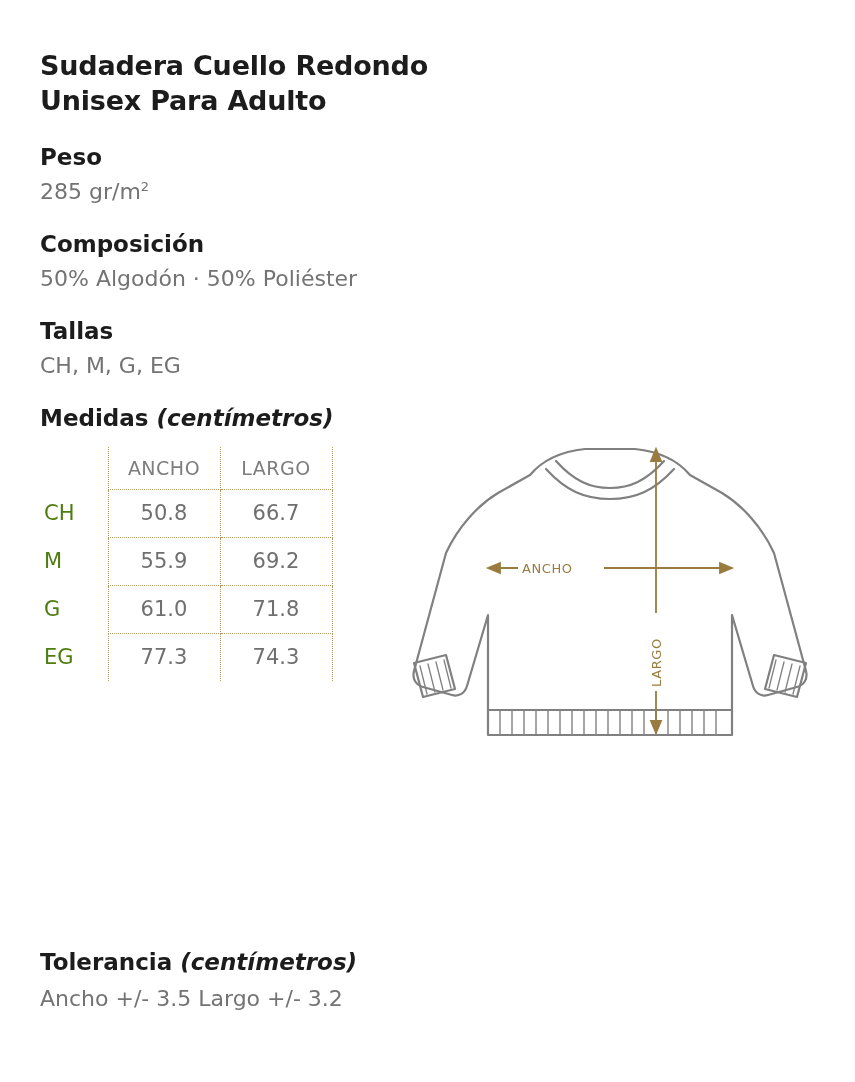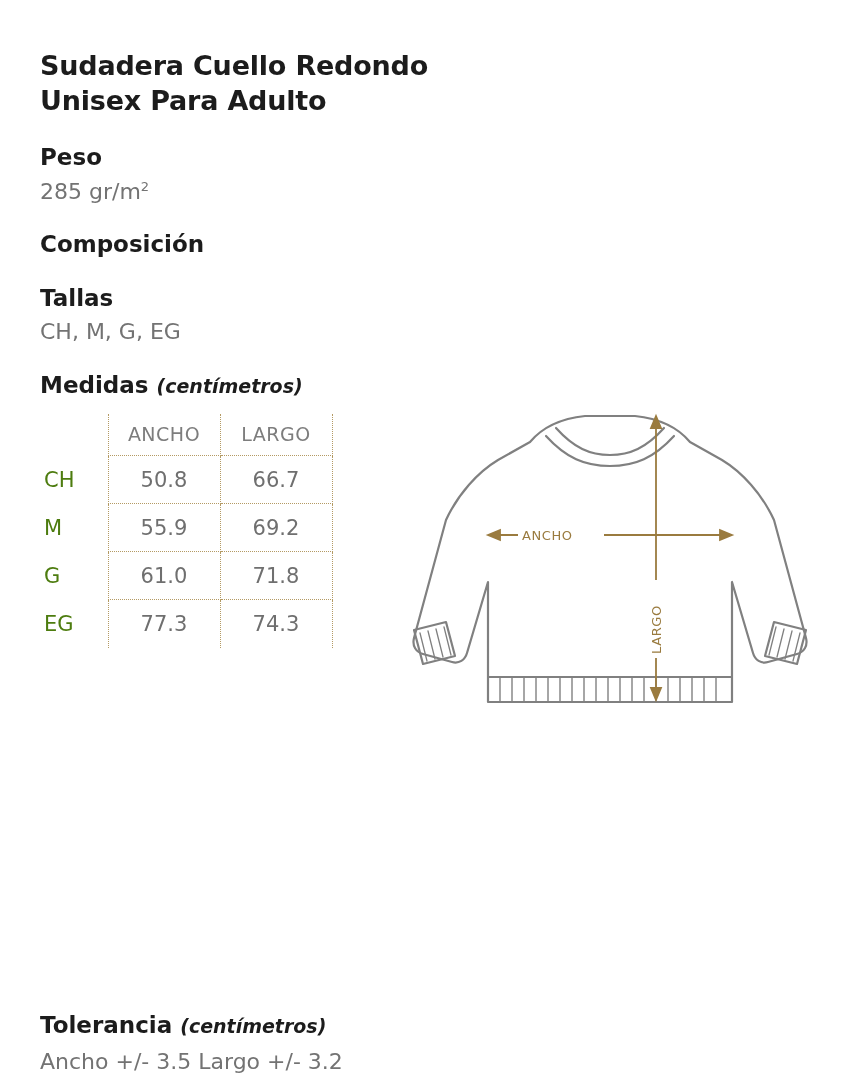--- a/index.html
+++ b/index.html
@@ -32,24 +32,24 @@
     max-width: 520px;
   }
   .section {
     margin-top: 26px;
   }
   .section-head {
     font-size: 23px;
     font-weight: bold;
     color: #1c1c1c;
     line-height: 1.2;
-    margin: 16px 0 6px 0;
+    margin: 9px 0 6px 0;
   }
   .section-head .sub {
-    font-size: 19px;
+    font-size: 23px;
     font-style: italic;
     font-weight: bold;
   }
   .section-value {
     font-size: 22px;
     color: #737373;
     line-height: 1.25;
     margin: 0;
     font-weight: normal;
   }
@@ -102,21 +102,21 @@
     left: 330px;
     top: -12px;
     width: 470px;
     height: 320px;
   }
 
   
   .tolerance {
     position: absolute;
     left: 40px;
-    top: 996px;
+    top: 940px;
     width: 700px;
   }
   .tolerance .section-head { margin-bottom: 8px; }
 </style>
 </head>
 <body>
 
 <div class="page">
 
   <h1 class="title">
@@ -124,20 +124,21 @@
     <span>Unisex Para Adulto</span>
   </h1>
 
   <div class="section">
     <div class="section-head">Peso</div>
     <div class="section-value"><span>285 gr/m</span><span class="sup">2</span></div>
   </div>
 
   <div class="section">
     <div class="section-head">Composición</div>
+    <div class="section-value">50% Algodón · 50% Poliéster</div>
   </div>
 
   <div class="section">
     <div class="section-head">Tallas</div>
     <div class="section-value">CH, M, G, EG</div>
   </div>
 
   <div class="section">
     <div class="section-head">
       <span>Medidas</span>

